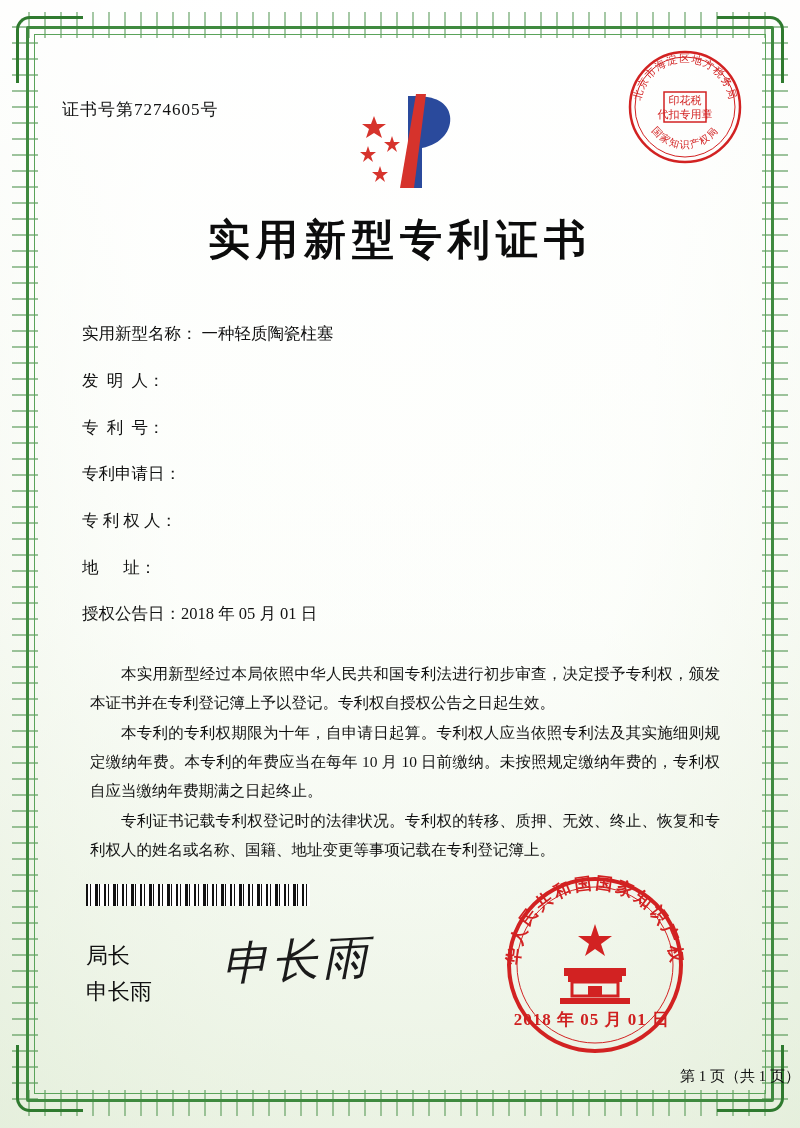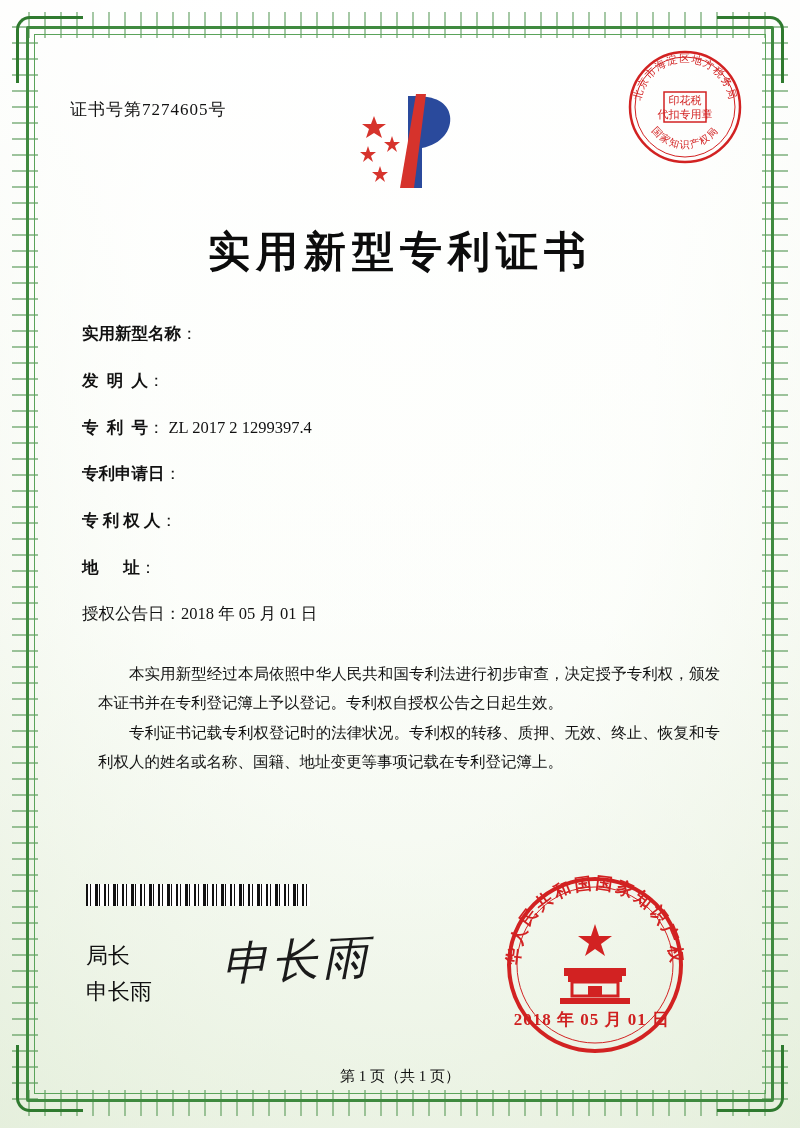--- a/index.html
+++ b/index.html
@@ -96,21 +96,20 @@
   .corner-br { right: 16px; bottom: 16px; border-left: none; border-top: none; border-radius: 0 0 14px 0; }
 
   
   .cert-no {
     position: absolute;
     left: 62px;
     top: 98px;
     font-size: 17px;
     color: #111;
     letter-spacing: 1px;
-    margin-left: 8px;
   }
 
   
   .emblem {
     position: absolute;
     left: 330px;
     top: 88px;
     width: 130px;
     height: 110px;
   }
@@ -122,21 +121,21 @@
     top: 48px;
     width: 118px;
     height: 118px;
   }
 
   
   .title {
     position: absolute;
     left: 0;
     right: 0;
-    top: 224px;
+    top: 212px;
     text-align: center;
     font-size: 42px;
     font-weight: bold;
     letter-spacing: 6px;
     color: #0c0c0c;
     font-family: "DejaVu Serif", serif;
   }
 
   
   .fields {
@@ -149,21 +148,20 @@
   }
   .field-row {
     display: flex;
     align-items: flex-start;
     margin-bottom: 22px;
     line-height: 1.5;
   }
   .field-label {
     flex: 0 0 auto;
     white-space: pre;
-    font-weight: bold;
   }
   .field-colon {
     flex: 0 0 auto;
     padding: 0 4px 0 0;
   }
   .field-value {
     flex: 1 1 auto;
     white-space: pre-wrap;
   }
   .grant-row {
@@ -180,21 +178,21 @@
     position: absolute;
     left: 82px;
     top: 660px;
     width: 638px;
     font-size: 15.5px;
     line-height: 1.85;
     color: #111;
     text-align: justify;
   }
   .body-text p {
-    margin: 0 0 2px 16px;
+    margin: 0 0 2px 8px;
     text-indent: 2em;
   }
 
   
   .barcode {
     position: absolute;
     left: 86px;
     top: 884px;
     width: 224px;
     height: 22px;
@@ -245,21 +243,21 @@
     letter-spacing: 1px;
     font-weight: bold;
   }
 
   
   .footer {
     position: absolute;
     left: 0;
     right: 0;
     bottom: 42px;
-    text-align: center;
+    text-align: right;
     font-size: 15px;
     color: #111;
   }
 
   .nowrap { white-space: nowrap; }
 </style>
 </head>
 <body>
 
 <div class="page">
@@ -310,29 +308,29 @@
       <text x="59" y="70" font-size="11" fill="#d22222" text-anchor="middle" font-family="DejaVu Serif, serif">代扣专用章</text>
     </svg>
   </div>
 
   <div class="title">实用新型专利证书</div>
 
   <div class="fields">
     <div class="field-row">
       <span class="field-label">实用新型名称</span>
       <span class="field-colon">：</span>
+      <span class="field-value">一种轻质陶瓷柱塞</span>
     </div>
     <div class="field-row">
       <span class="field-label">发  明  人</span>
       <span class="field-colon">：</span>
     </div>
     <div class="field-row">
       <span class="field-label">专  利  号</span>
       <span class="field-colon">：</span>
-      <span class="field-value">ZL 2017 2 1299397.4</span>
     </div>
     <div class="field-row">
       <span class="field-label">专利申请日</span>
       <span class="field-colon">：</span>
     </div>
     <div class="field-row">
       <span class="field-label">专 利 权 人</span>
       <span class="field-colon">：</span>
     </div>
     <div class="field-row">
@@ -342,20 +340,21 @@
 
     <div class="grant-row">
       <div class="grant-left nowrap">
         <span>授权公告日</span><span>：</span><span>2018 年 05 月 01 日</span>
       </div>
     </div>
   </div>
 
   <div class="body-text">
     <p>本实用新型经过本局依照中华人民共和国专利法进行初步审查，决定授予专利权，颁发本证书并在专利登记簿上予以登记。专利权自授权公告之日起生效。</p>
+    <p>本专利的专利权期限为十年，自申请日起算。专利权人应当依照专利法及其实施细则规定缴纳年费。本专利的年费应当在每年 10 月 10 日前缴纳。未按照规定缴纳年费的，专利权自应当缴纳年费期满之日起终止。</p>
     <p>专利证书记载专利权登记时的法律状况。专利权的转移、质押、无效、终止、恢复和专利权人的姓名或名称、国籍、地址变更等事项记载在专利登记簿上。</p>
   </div>
 
   <div class="barcode"></div>
 
   <div class="sig-block">
     <div>局长</div>
     <div>申长雨</div>
   </div>
   <div class="signature">申长雨</div>

